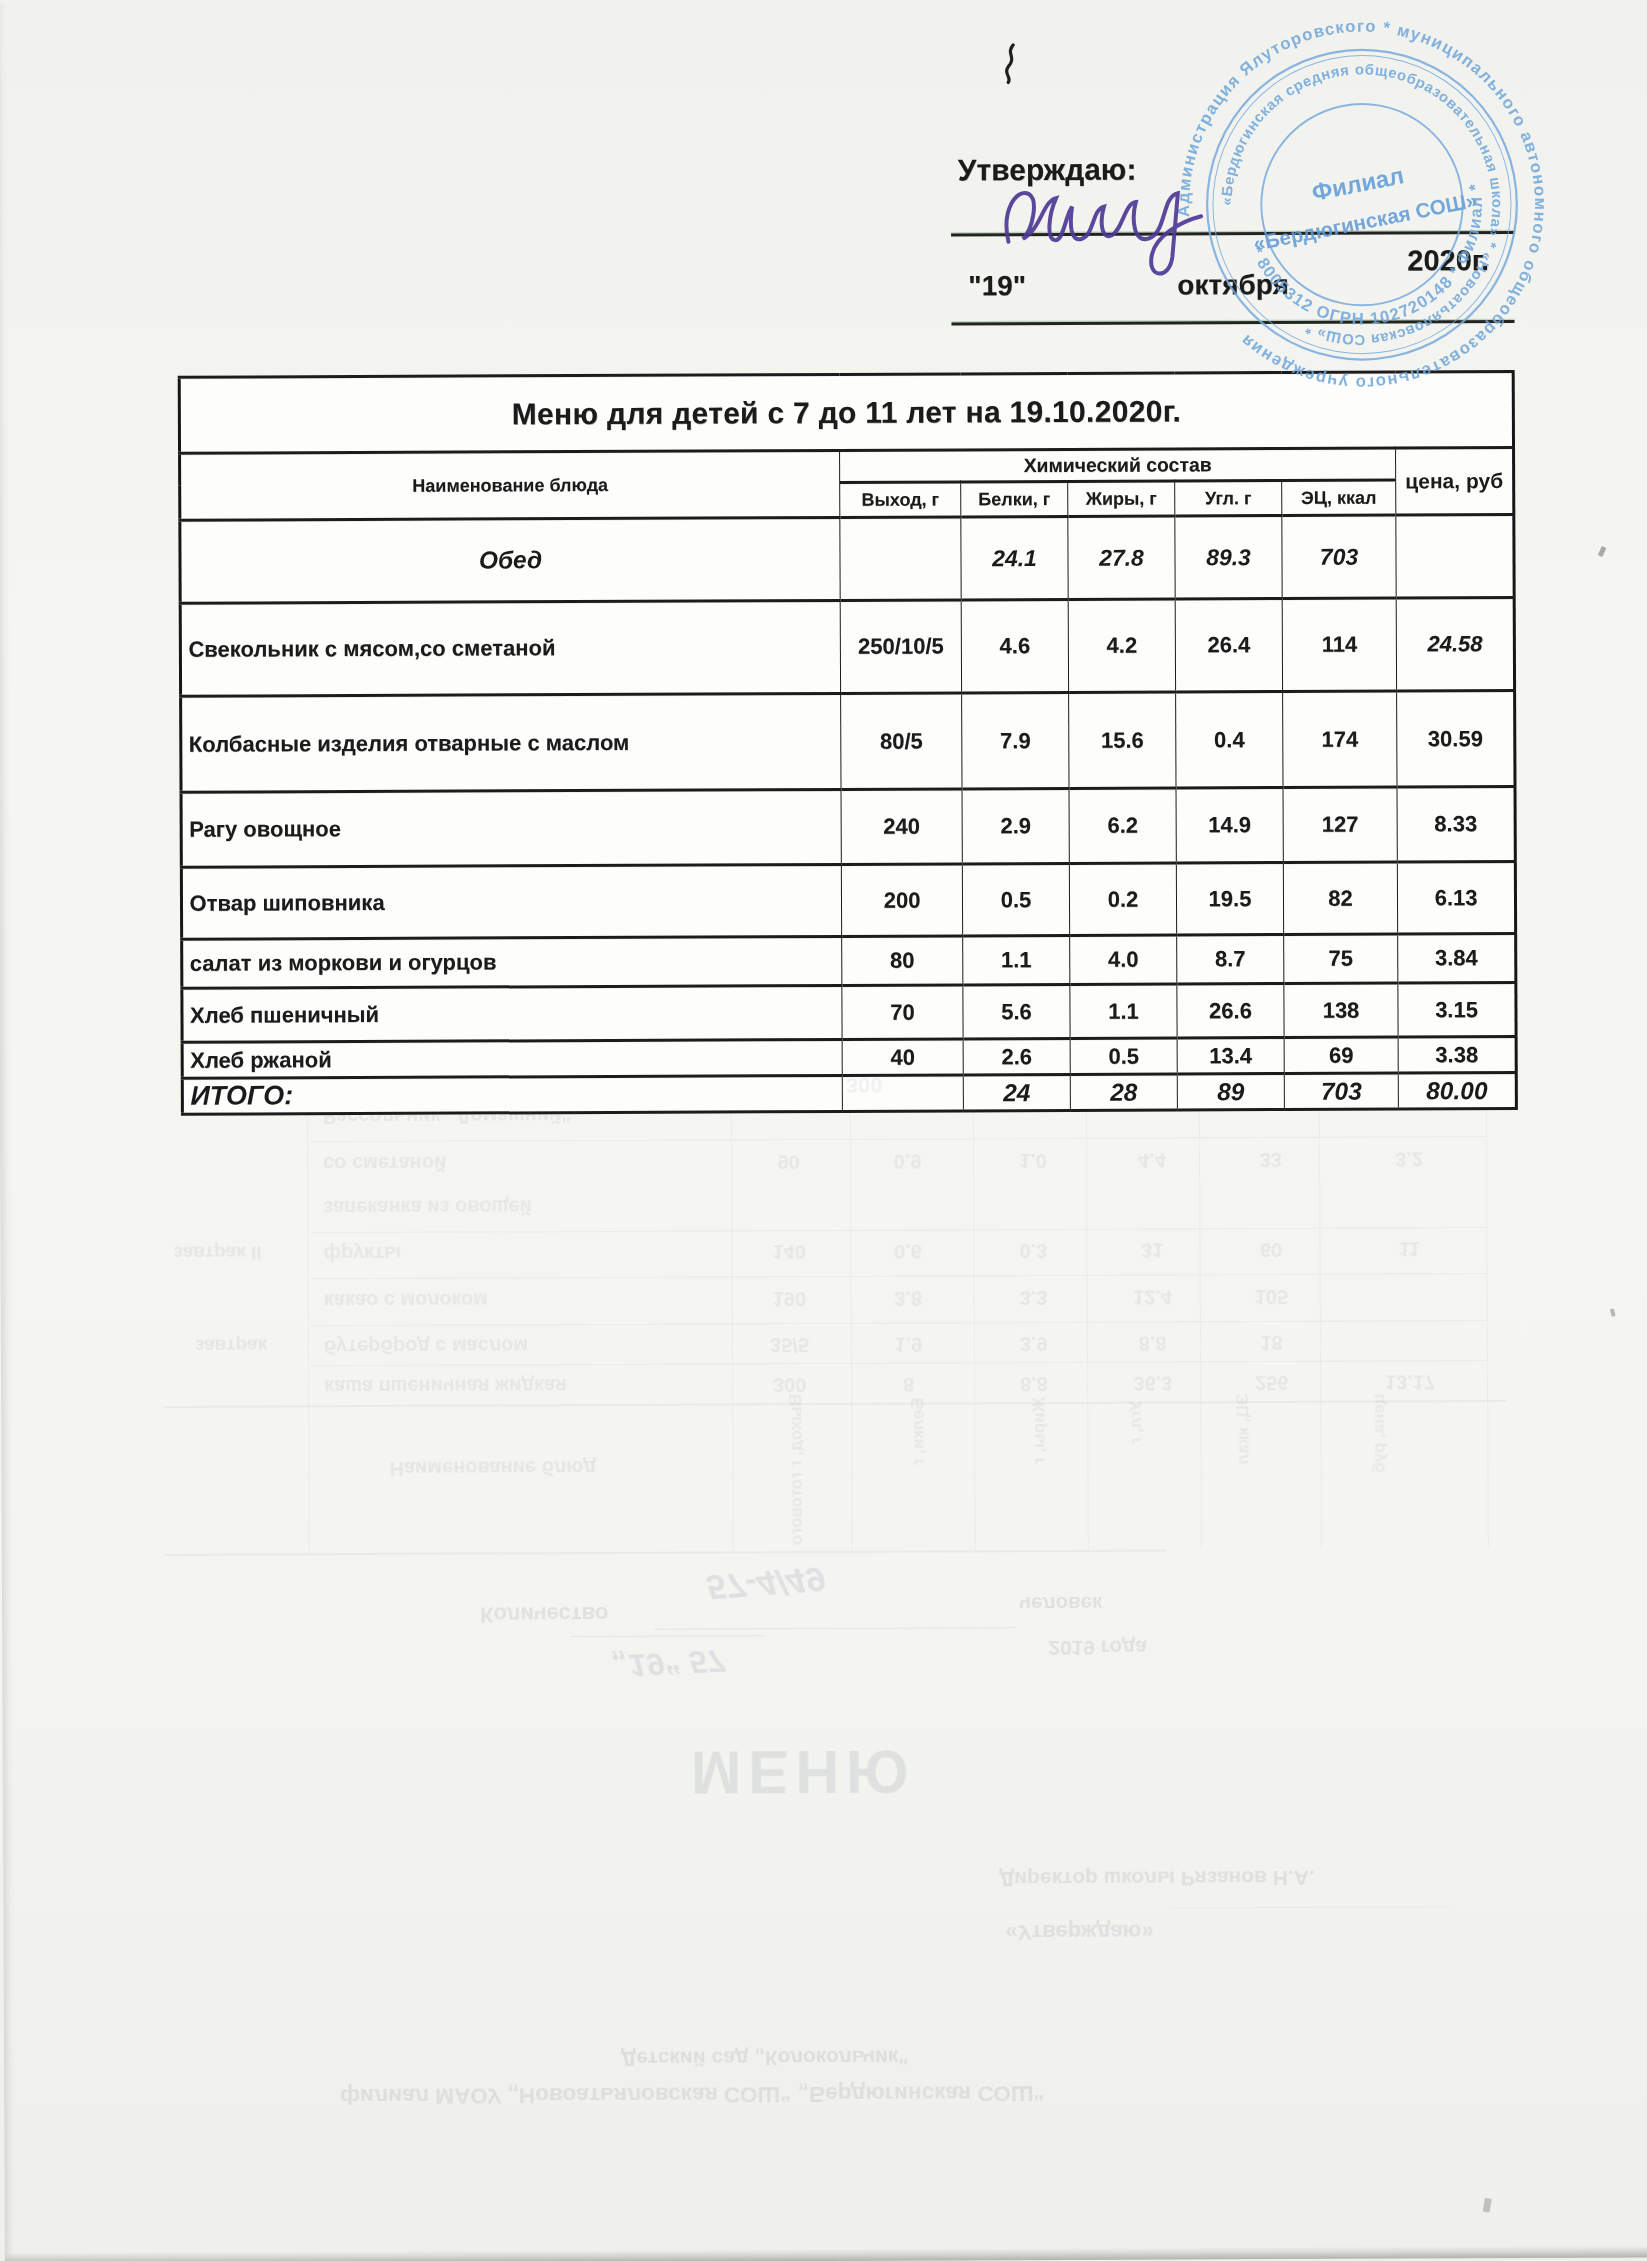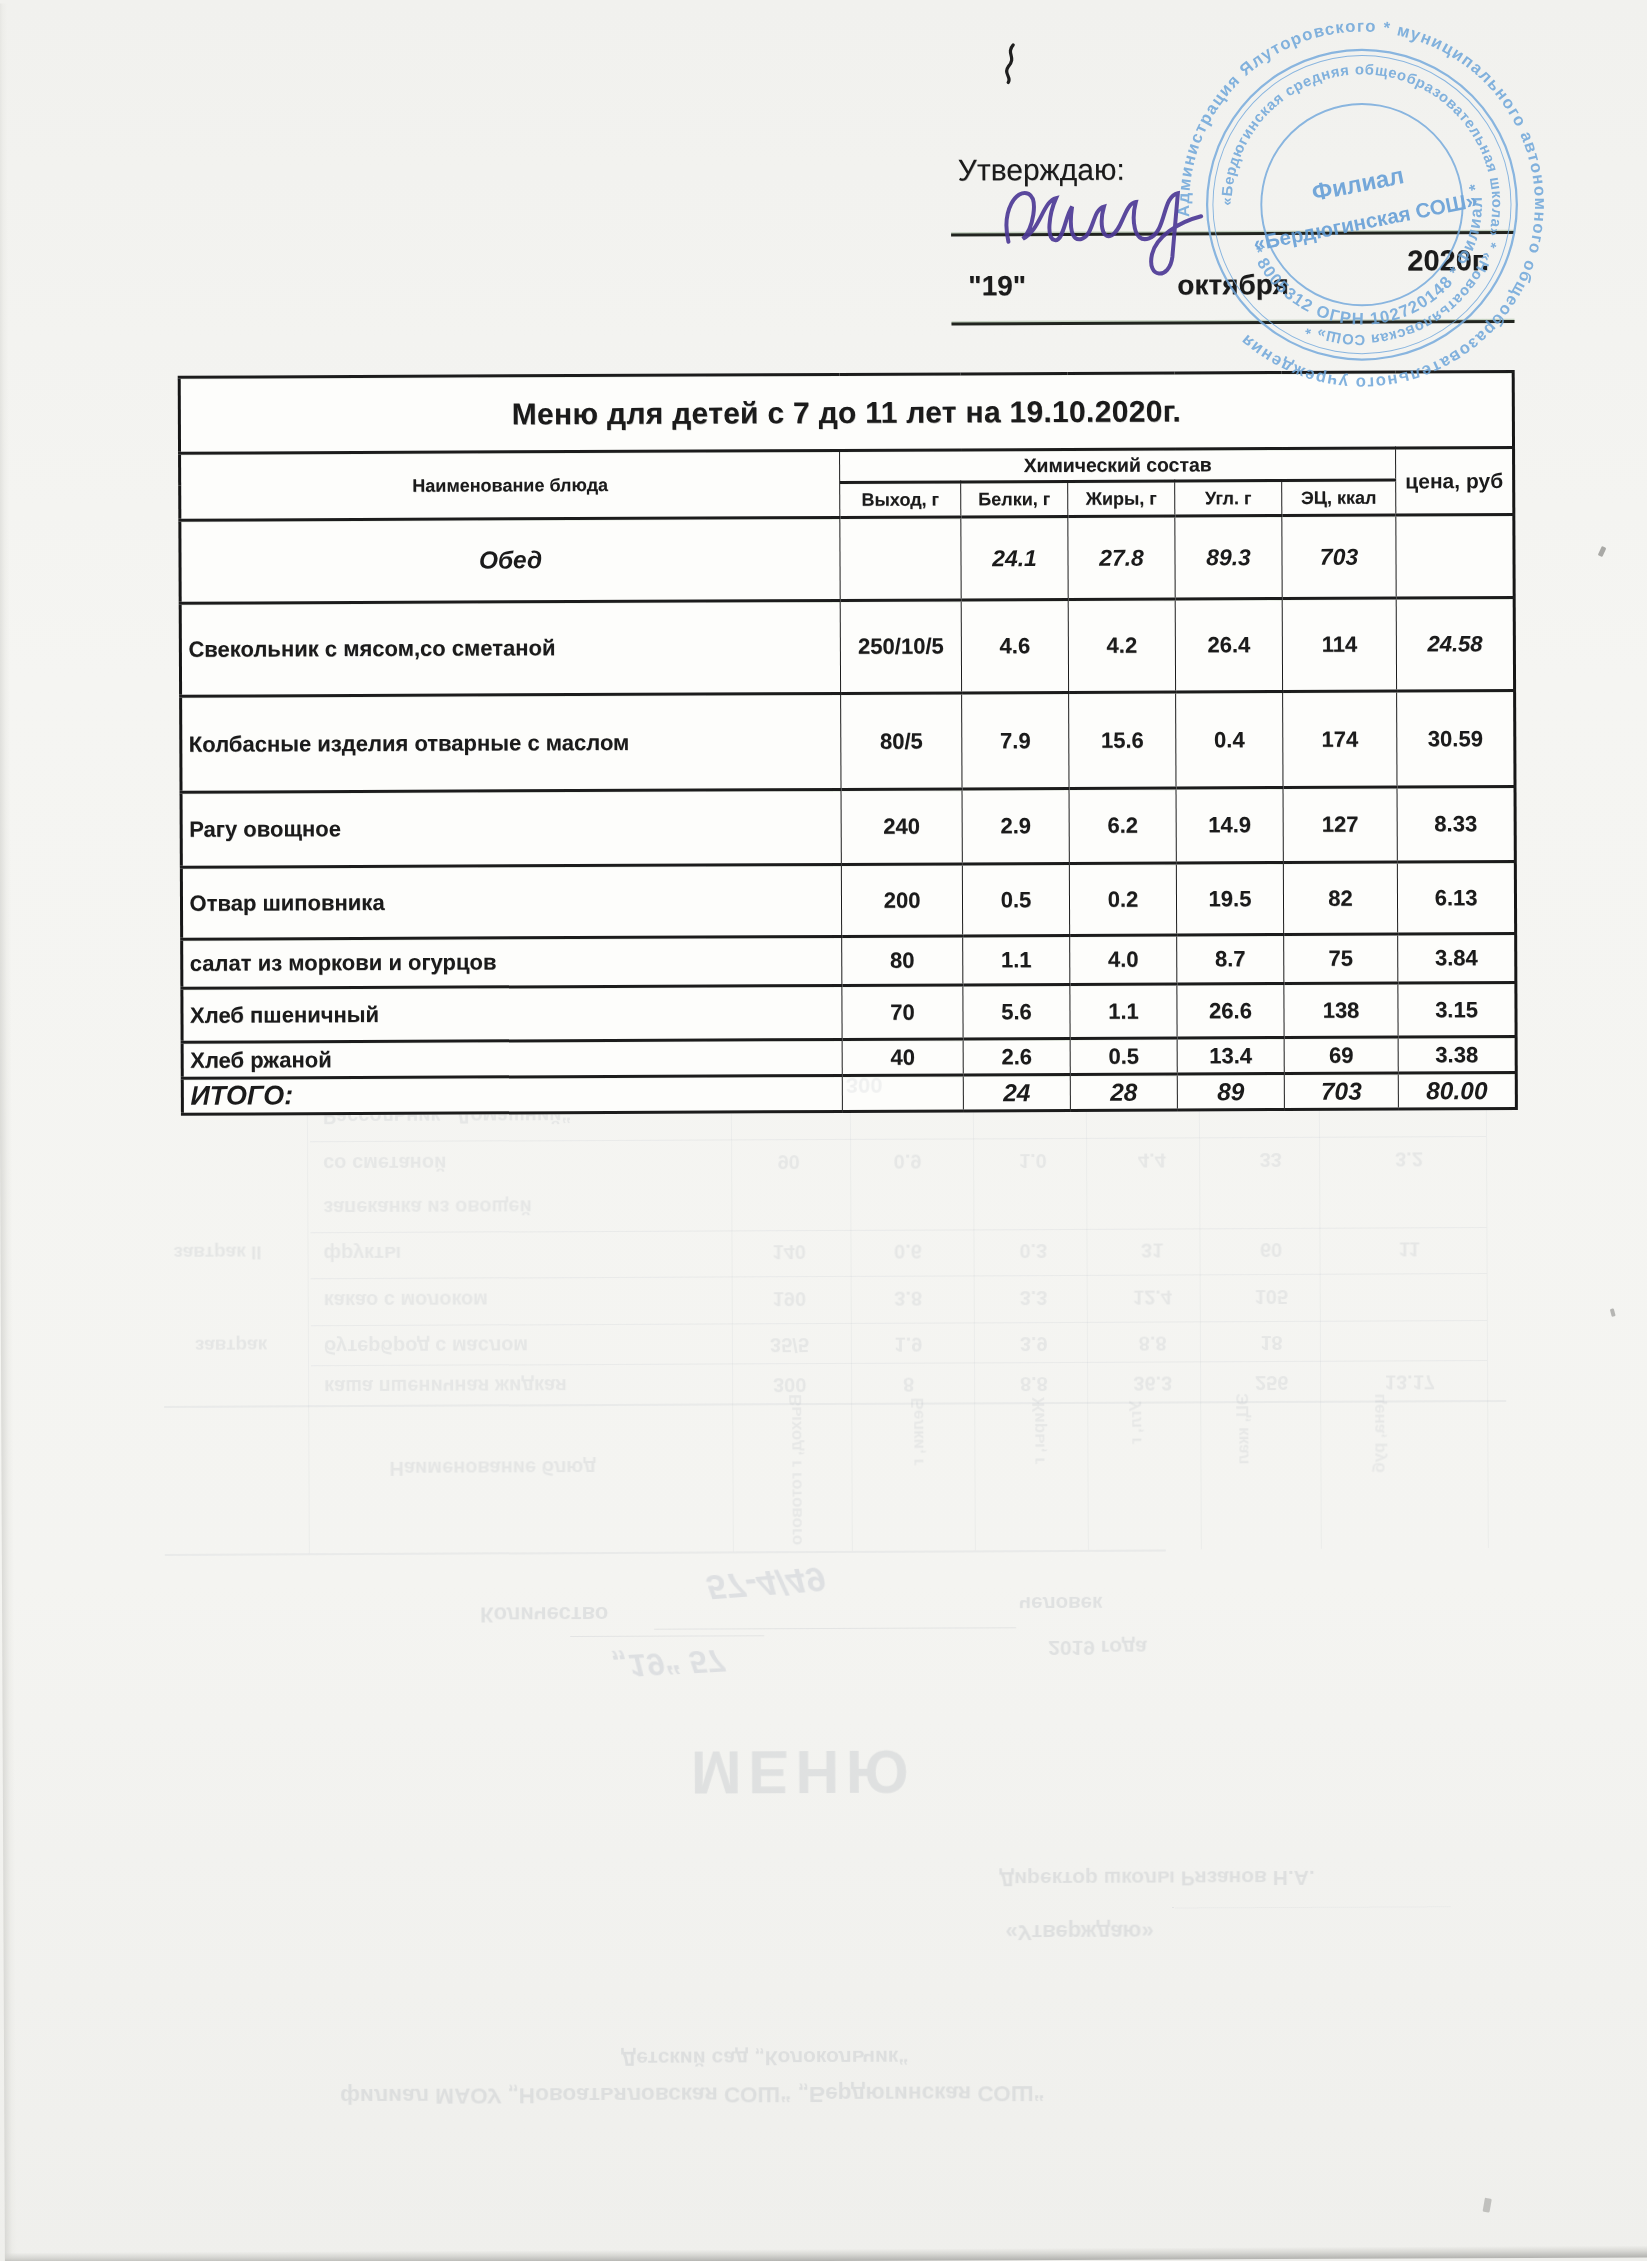--- a/index.html
+++ b/index.html
@@ -3,21 +3,21 @@
 <meta charset="utf-8">
 <style>
   html,body{margin:0;padding:0;}
   body{
     width:1647px;height:2261px;position:relative;overflow:hidden;
     background:linear-gradient(180deg,#f1f1ee 0%,#f5f5f2 30%,#f4f4f1 70%,#efefec 100%);
     font-family:"Liberation Sans",sans-serif;color:#1b1b1b;
   }
   .page{position:absolute;inset:0;transform:rotate(-0.25deg);}
   
-  .approve-label{position:absolute;left:962px;top:154px;font-size:30px;font-weight:normal;
+  .approve-label{position:absolute;left:962px;top:154px;font-size:30px;font-weight:bold;
     text-shadow:0.4px 0.5px 0.5px rgba(30,30,30,.35);}
   .sig-line{position:absolute;left:955px;top:234px;width:563px;height:3.2px;background:#21241f;box-shadow:0 -1.3px 0 rgba(60,110,50,.25);}
   .date-line{position:absolute;left:955px;top:323px;width:563px;height:3.2px;background:#21241f;box-shadow:0 -1.3px 0 rgba(60,110,50,.25);}
   .year-label{position:absolute;left:1411px;top:247px;font-size:29px;font-weight:bold;text-shadow:0.4px 0.5px 0.5px rgba(30,30,30,.35);}
   .day-label{position:absolute;left:972px;top:271px;font-size:28px;font-weight:bold;text-shadow:0.4px 0.5px 0.5px rgba(30,30,30,.35);}
   .month-label{position:absolute;left:1181px;top:271px;font-size:28px;font-weight:bold;text-shadow:0.4px 0.5px 0.5px rgba(30,30,30,.35);}
   .signature-svg{position:absolute;left:998px;top:173px;z-index:6;}
   .stamp-svg{position:absolute;left:1166px;top:6.5px;z-index:4;opacity:.85;}
   .ink-mark{position:absolute;left:1005px;top:43px;z-index:5;}
   

